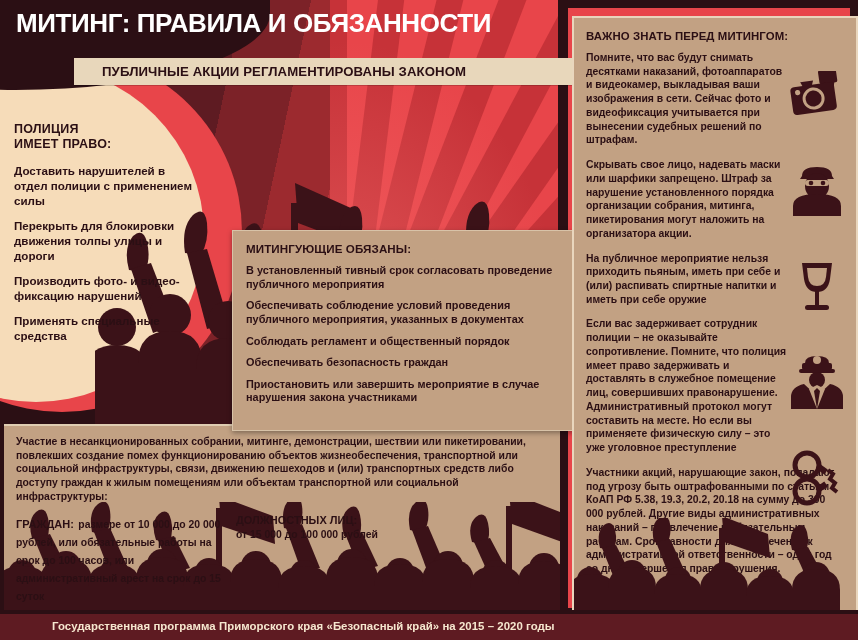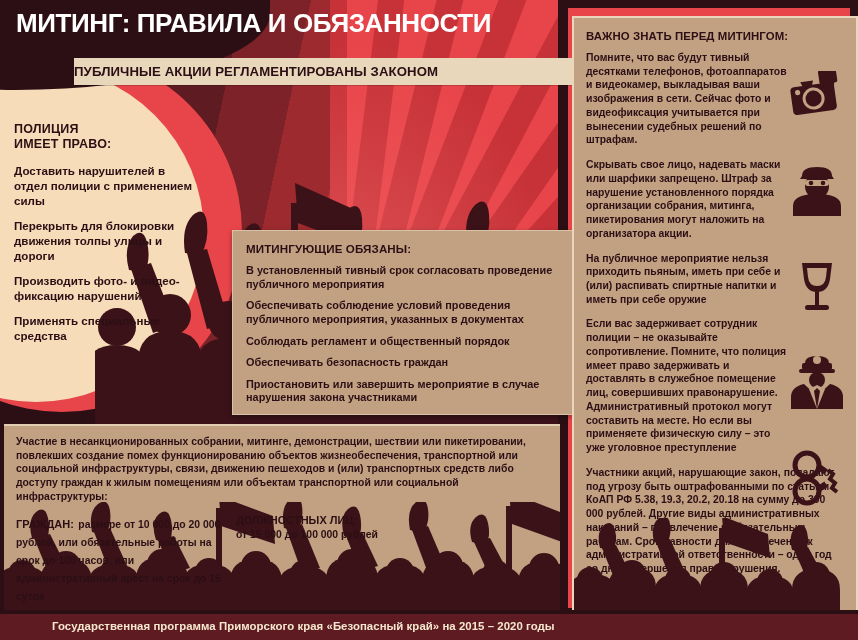--- a/index.html
+++ b/index.html
@@ -88,28 +88,28 @@
     color:#ffffff;font-weight:bold;white-space:nowrap;
   }
   .headline h1 .b{font-weight:bold;}
   .subbar{
     position:absolute;left:74px;top:58px;width:498px;height:27px;
     background:#e8d7bb;z-index:21;
     box-shadow:0 1px 0 rgba(0,0,0,.18);
   }
   .subbar span{
     display:block;padding:6px 0 0 0;
-    font-size:13.2px;font-weight:bold;color:#2b0f14;letter-spacing:.1px;white-space:nowrap;
+    font-size:13.2px;font-weight:bold;color:#2b0f14;letter-spacing:.1px;white-space:nowrap;margin-left:28px;
   }
 
   
   .oblig{
     position:absolute;left:232px;top:230px;width:325px;
     background:#c2a183;border:1px solid #d8c3a8;
-    padding:11px 13px 1px 13px;
+    padding:11px 13px 17px 13px;
     z-index:15;
     box-shadow:0 2px 5px rgba(0,0,0,.35);
   }
   .oblig h3{margin:0 0 9px 0;font-size:11.6px;font-weight:bold;color:#2b0f14;text-transform:uppercase;letter-spacing:.1px;}
   .oblig p{margin:0 0 8px 0;font-size:10.9px;line-height:1.25;font-weight:bold;color:#2b0f14;}
   .oblig p:last-child{margin-bottom:8px;}
 
   
   .fines{
     position:absolute;left:4px;top:424px;width:556px;height:186px;
@@ -422,21 +422,21 @@
               <circle cx="19" cy="41" r="12"></circle>
               <path d="M31 17 l7 5" stroke-width="6"></path>
               <path d="M31 39 l7 -5" stroke-width="6"></path>
               <path d="M40 20 l5 4 l-3 5 l5 4 l-3 5 l5 4" stroke-width="4"></path>
             </g>
           </svg>
         </div>
       </div>
 
       <h3>ВАЖНО ЗНАТЬ ПЕРЕД МИТИНГОМ:</h3>
-      <div class="para" style="margin-right:66px">Помните, что вас будут тивный десятками телефонов, фотоаппаратов и видеокамер, выкладывая ваши изображения в сети. Сейчас фото и видеофиксация учитывается при вынесении судебных решений по штрафам.</div>
+      <div class="para" style="margin-right:66px">Помните, что вас будут снимать десятками наказаний, фотоаппаратов и видеокамер, выкладывая ваши изображения в сети. Сейчас фото и видеофиксация учитывается при вынесении судебных решений по штрафам.</div>
       <div class="para" style="margin-right:66px">Скрывать свое лицо, надевать маски или шарфики запрещено. Штраф за нарушение установленного порядка организации собрания, митинга, пикетирования могут наложить на организатора акции.</div>
       <div class="para" style="margin-right:66px">На публичное мероприятие нельзя приходить пьяным, иметь при себе и (или) распивать спиртные напитки и иметь при себе оружие</div>
       <div class="para" style="margin-right:66px">Если вас задерживает сотрудник полиции – не оказывайте сопротивление. Помните, что полиция имеет право задерживать и доставлять в служебное помещение лиц, совершивших правонарушение. Администра­тивный протокол могут составить на месте. Но если вы применяете физическую силу – это уже уголовное преступление</div>
       <div class="para" style="margin-right:14px">Участники акций, нарушающие закон, попадают под угрозу быть оштрафованными по статьям КоАП РФ 5.38, 19.3, 20.2, 20.18 на сумму до 300 000 рублей. Другие виды административных наказаний – привлечение к обязательным работам. Срок давности для привлечения к административной ответственности – один год со дня соверше­ния правонарушения.</div>
     </div>
   </div>
 
   <div class="footer-strip"></div>
   <div class="footer">
     <span>Государственная программа Приморского края «Безопасный край» на 2015 – 2020 годы</span>

